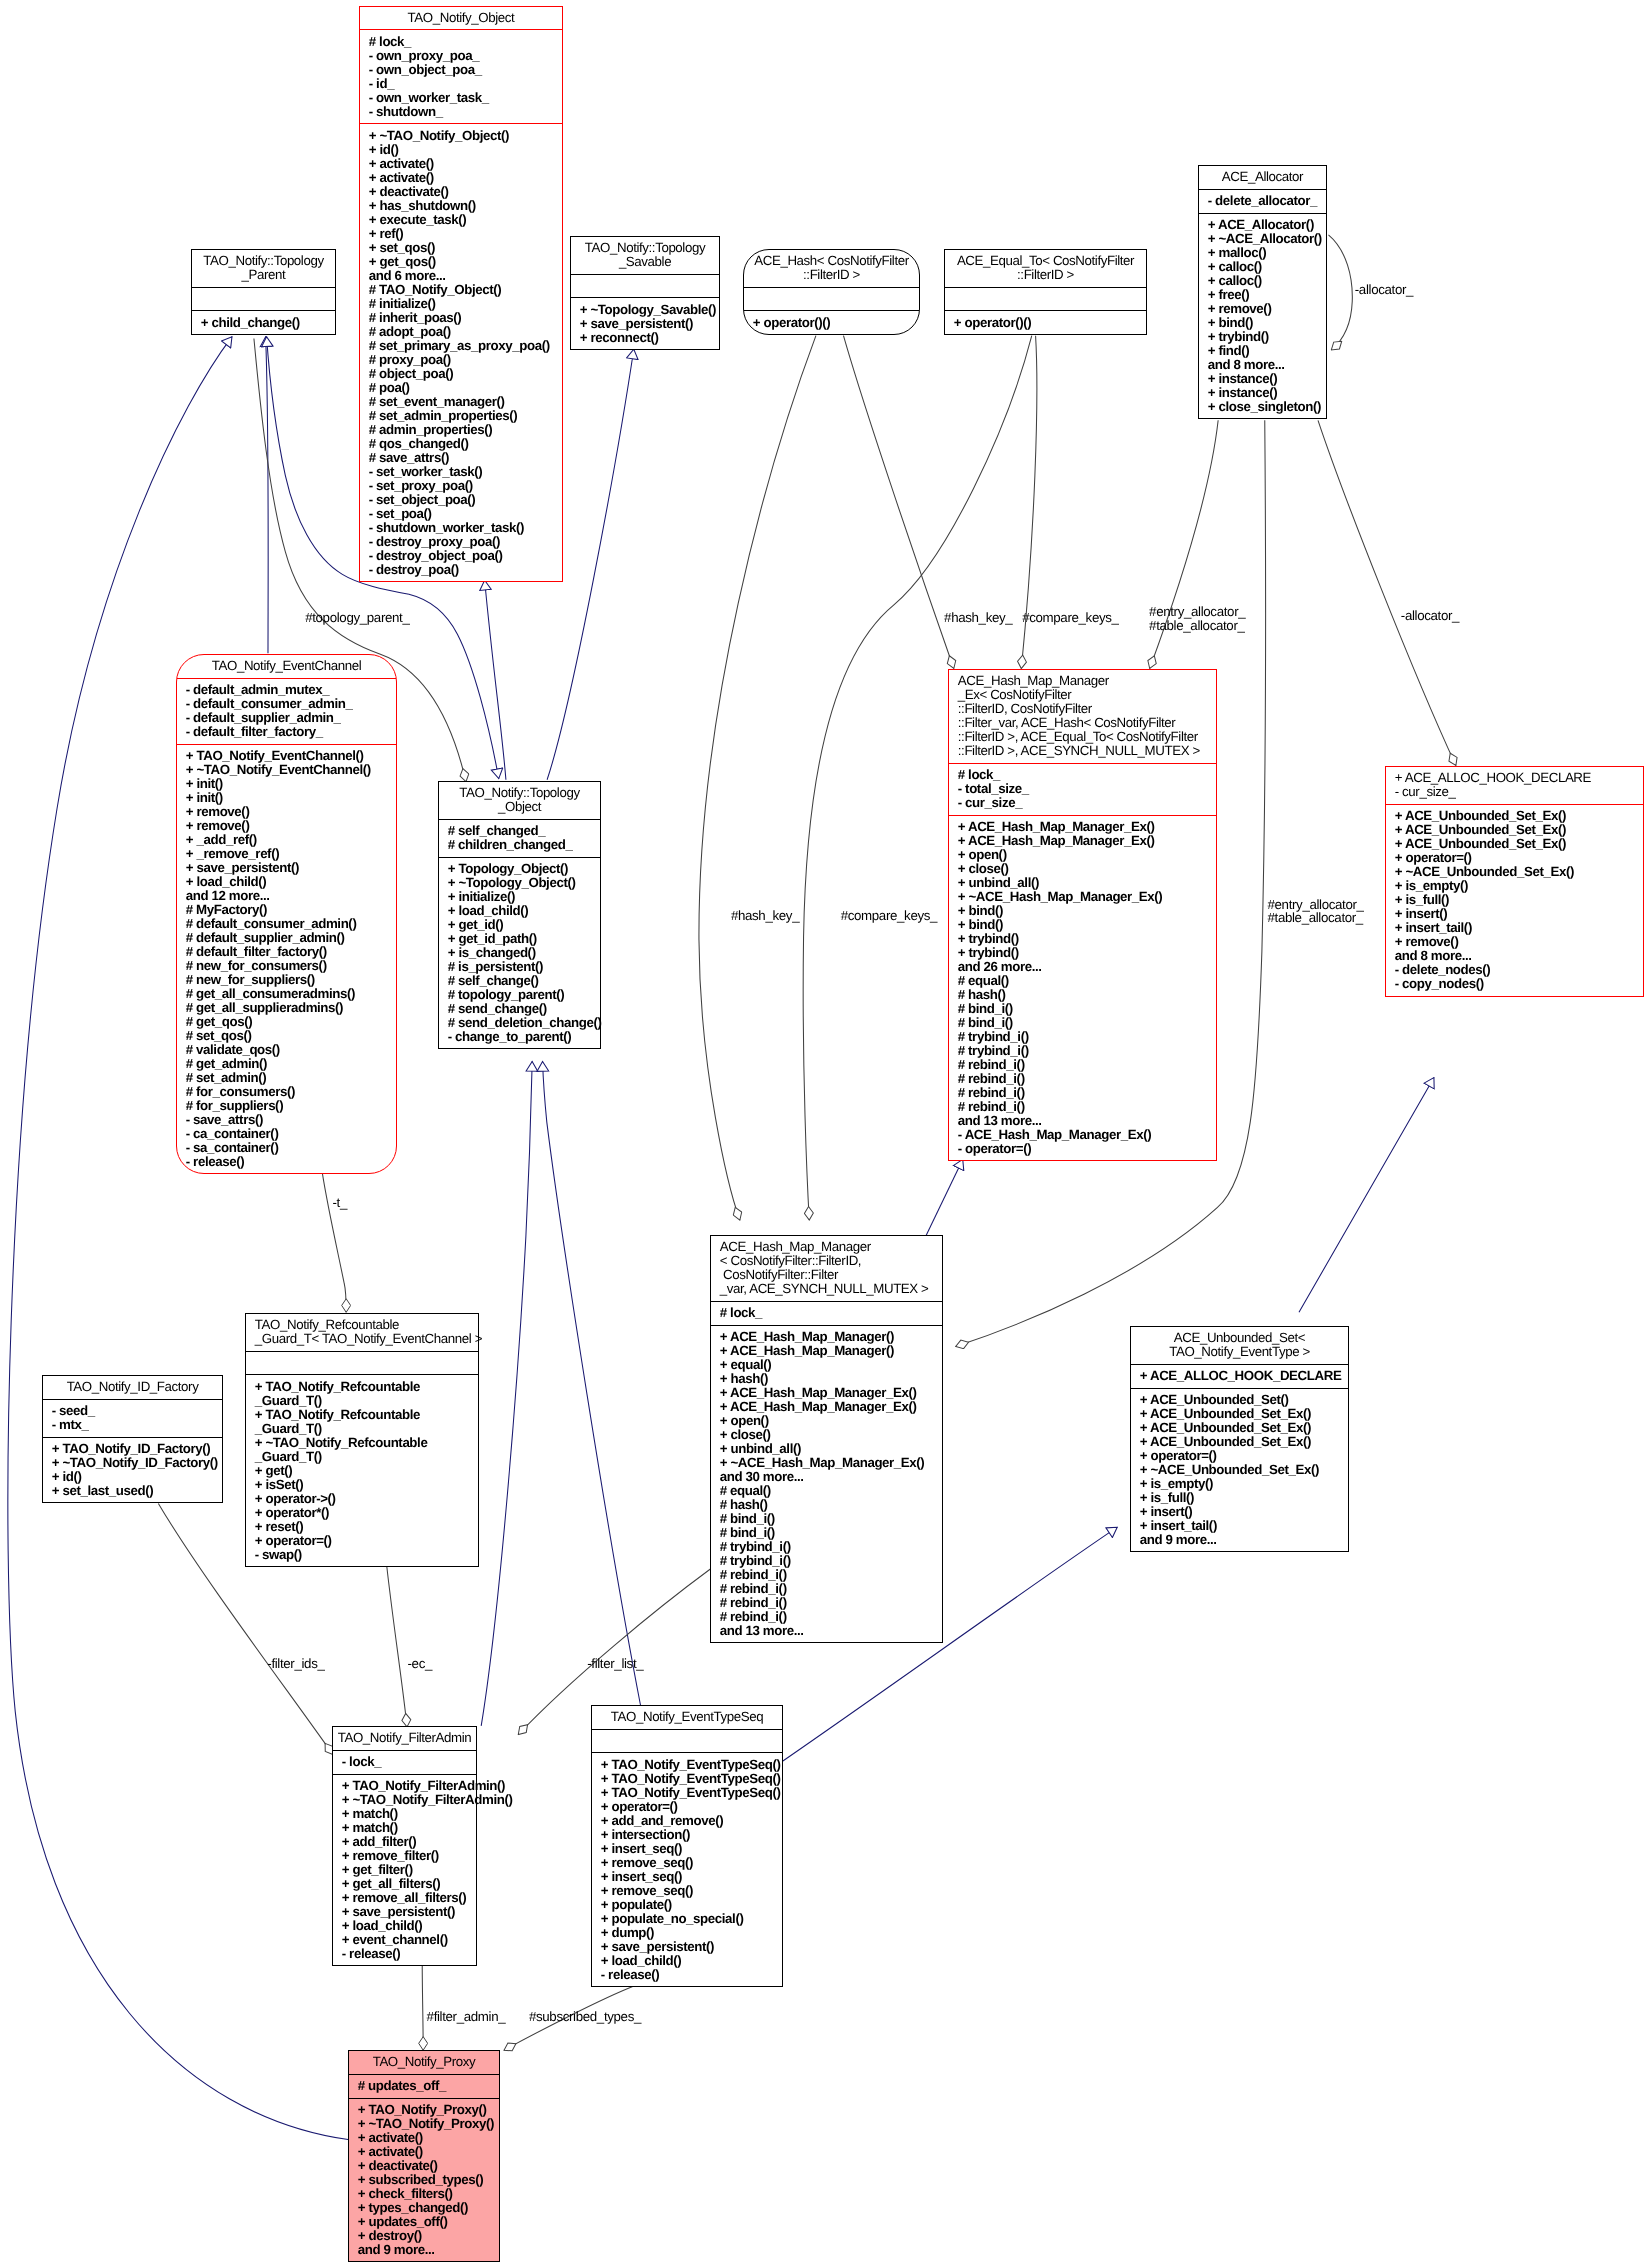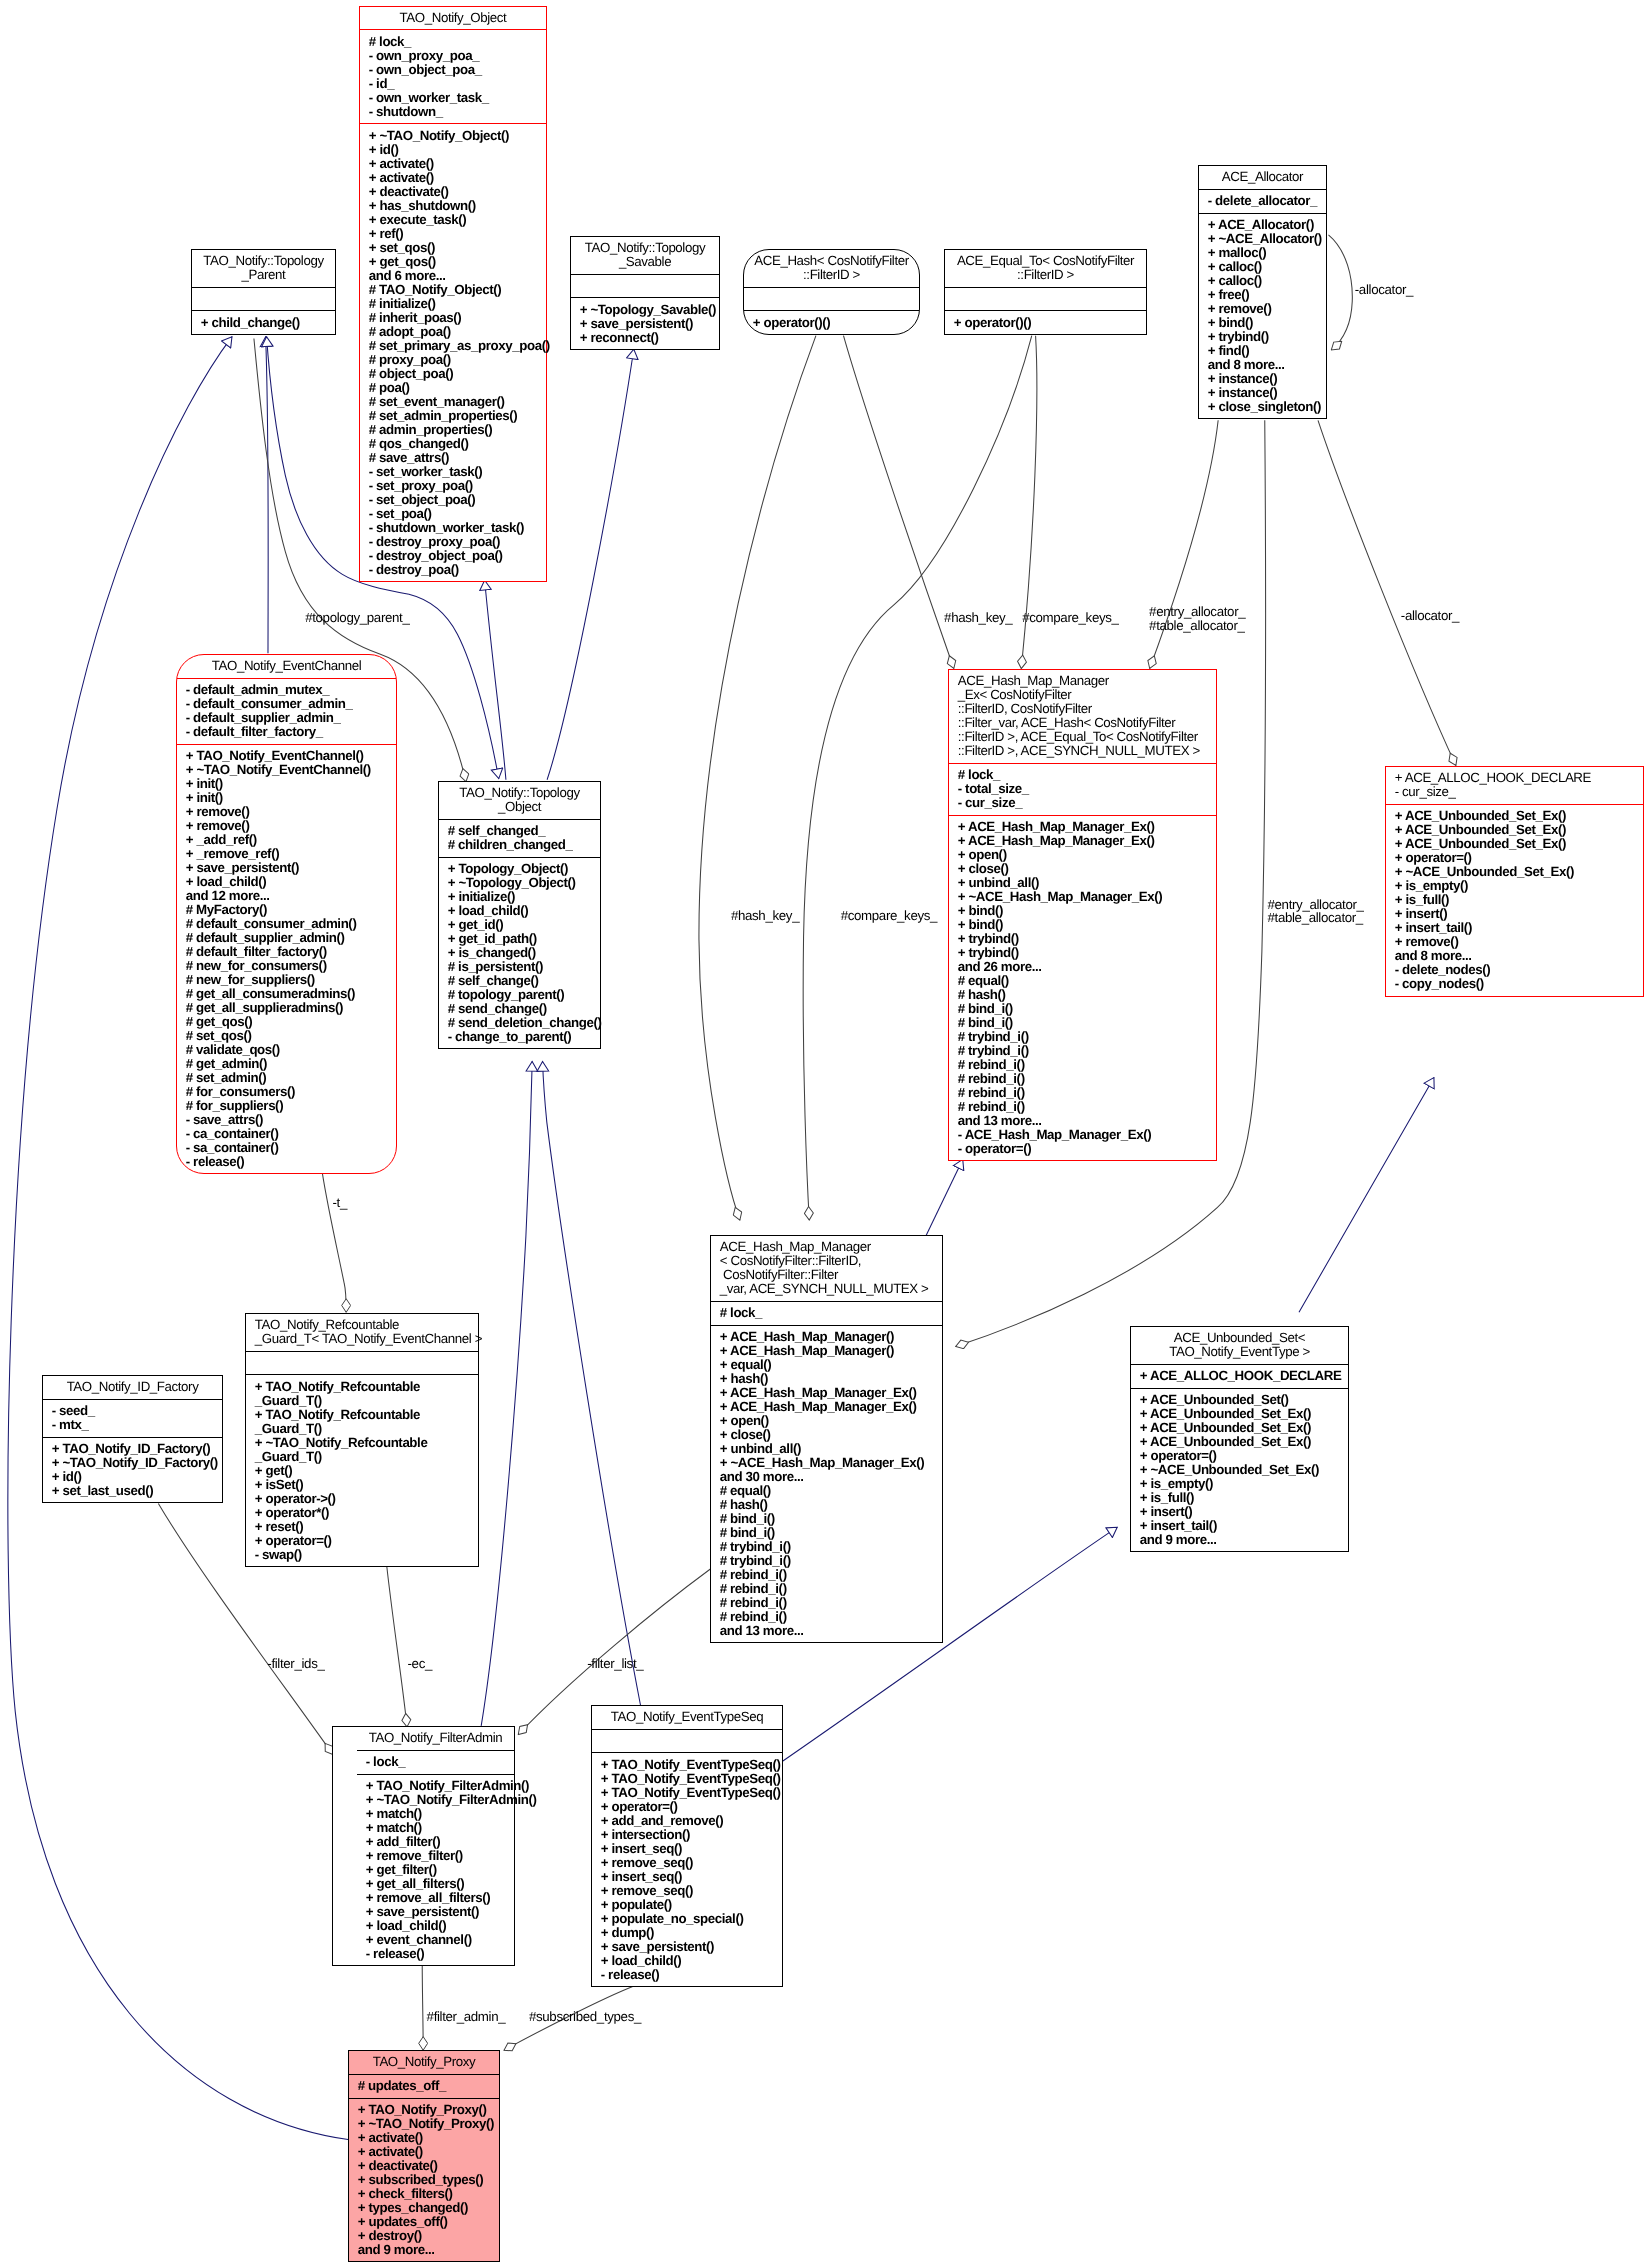--- a/index.html
+++ b/index.html
@@ -73,21 +73,21 @@
         <text x="1332.9" y="970.1" class="edgelabel">#table_allocator_</text>
         <text x="349.6" y="1269.8" class="edgelabel">-t_</text>
         <text x="281.1" y="1754" class="edgelabel">-filter_ids_</text>
         <text x="428.5" y="1754" class="edgelabel">-ec_</text>
         <text x="617.5" y="1754" class="edgelabel">-filter_list_</text>
         <text x="448.6" y="2125.8" class="edgelabel">#filter_admin_</text>
         <text x="556.2" y="2125.8" class="edgelabel">#subscribed_types_</text>
       </g>
   </svg>
   <div id="nodes">
-      <div class="node tmpl" style="left: 359px; top: 5.7px; width: 188px;">
+      <div class="node tmpl" style="left: 359px; top: 5.7px; width: 204px;">
         <div class="sec title">
           <div class="row">TAO_Notify_Object</div>
         </div>
         <div class="sec attributes">
           <div class="row"># lock_</div>
           <div class="row">- own_proxy_poa_</div>
           <div class="row">- own_object_poa_</div>
           <div class="row">- id_</div>
           <div class="row">- own_worker_task_</div>
           <div class="row">- shutdown_</div>
@@ -410,21 +410,21 @@
           <div class="row">- seed_</div>
           <div class="row">- mtx_</div>
         </div>
         <div class="sec methods">
           <div class="row">+ TAO_Notify_ID_Factory()</div>
           <div class="row">+ ~TAO_Notify_ID_Factory()</div>
           <div class="row">+ id()</div>
           <div class="row">+ set_last_used()</div>
         </div>
       </div>
-      <div class="node" style="left: 332px; top: 1726px; width: 183px; padding-left: 24px;">
+      <div class="node" style="left: 332px; top: 1726px; width: 145px;">
         <div class="sec title">
           <div class="row">TAO_Notify_FilterAdmin</div>
         </div>
         <div class="sec attributes">
           <div class="row">- lock_</div>
         </div>
         <div class="sec methods">
           <div class="row">+ TAO_Notify_FilterAdmin()</div>
           <div class="row">+ ~TAO_Notify_FilterAdmin()</div>
           <div class="row">+ match()</div>

